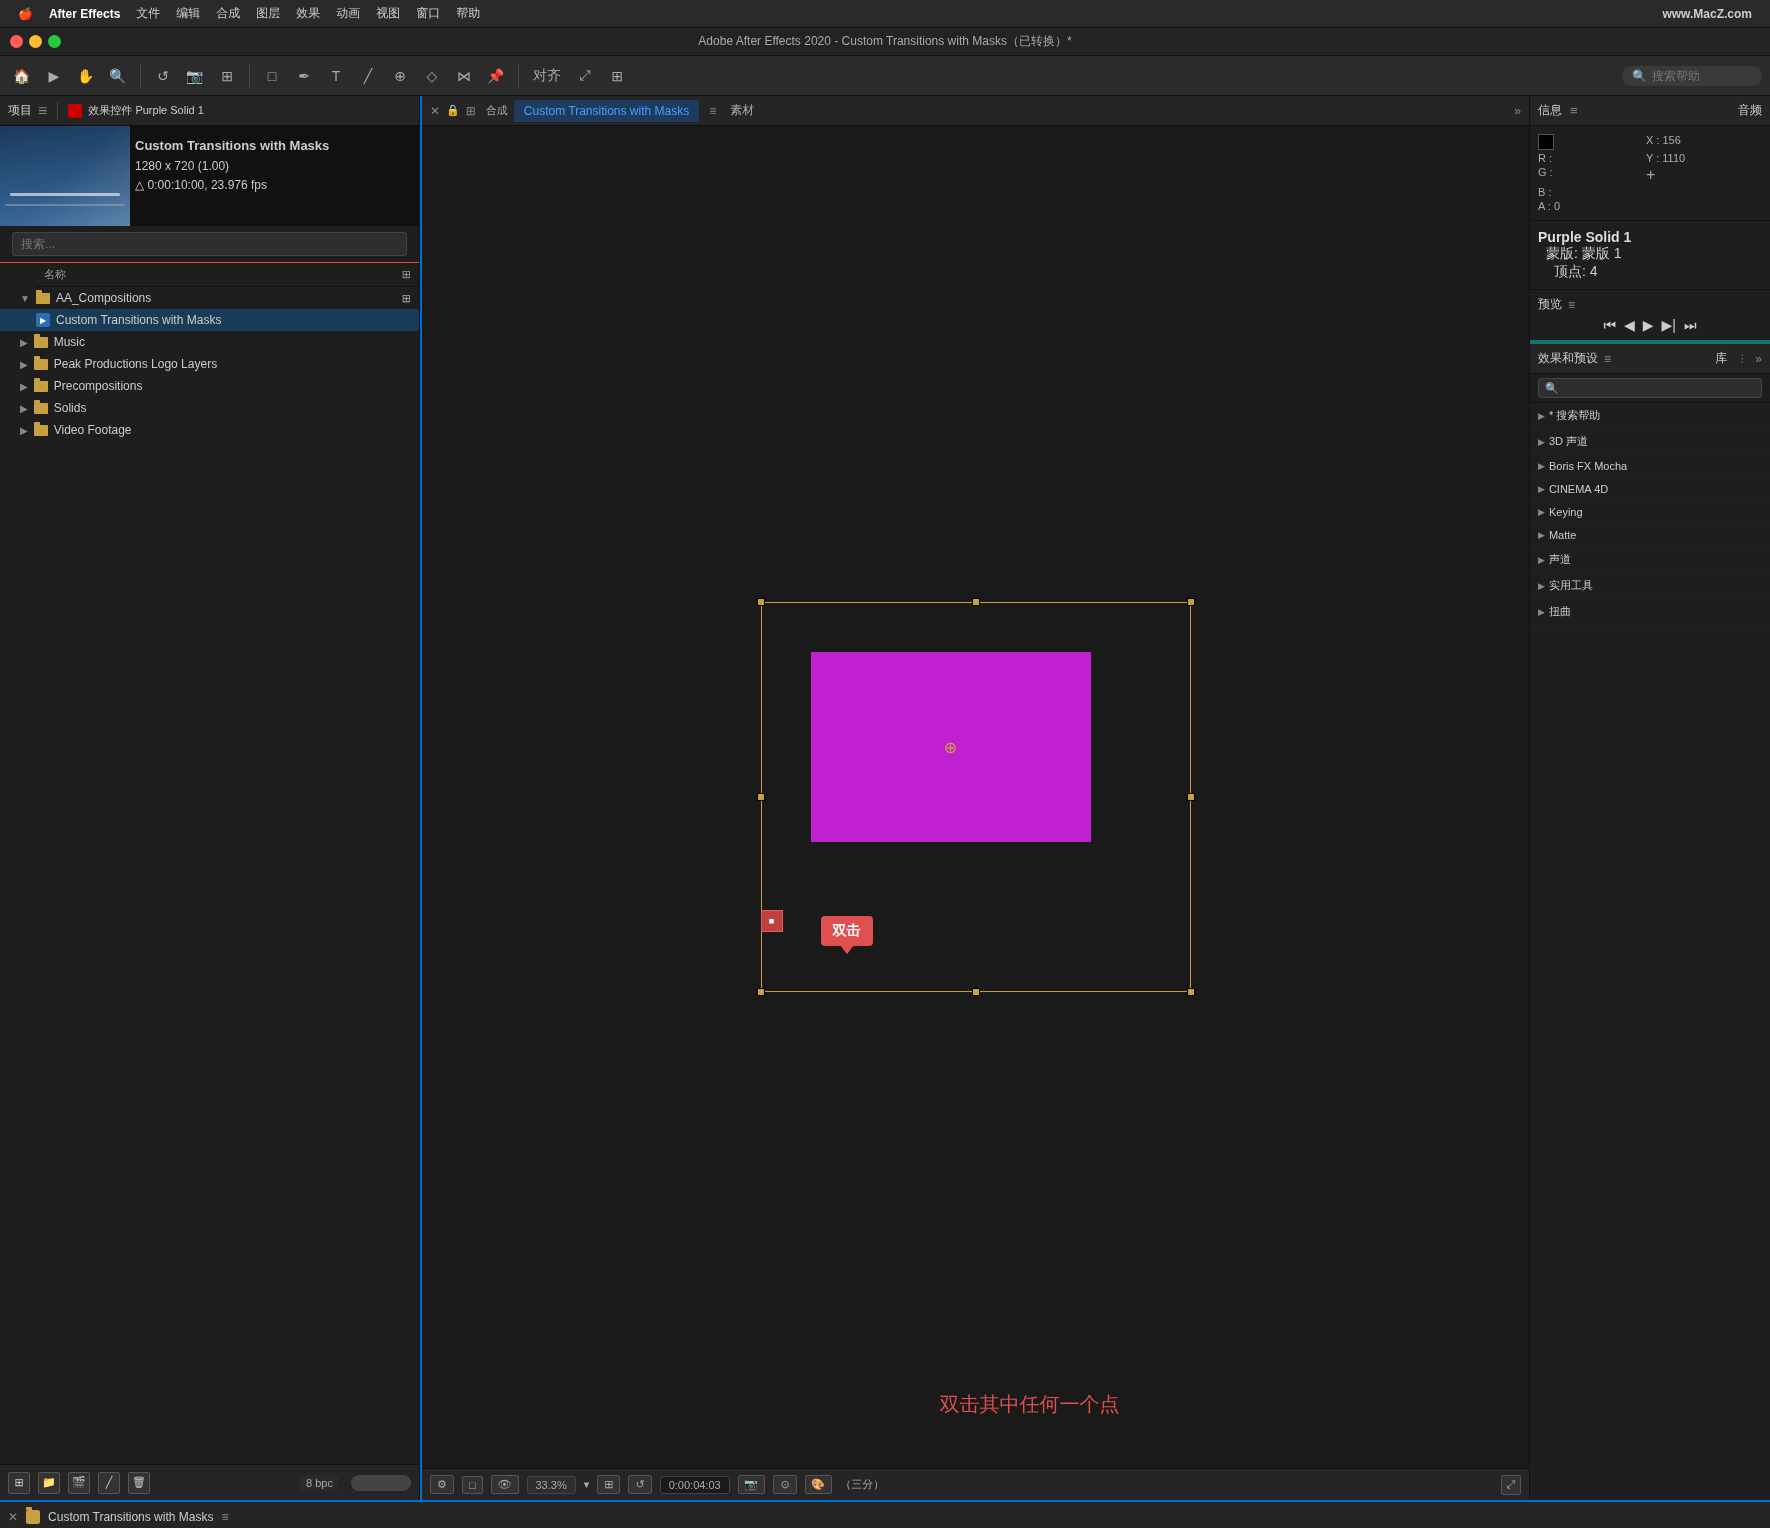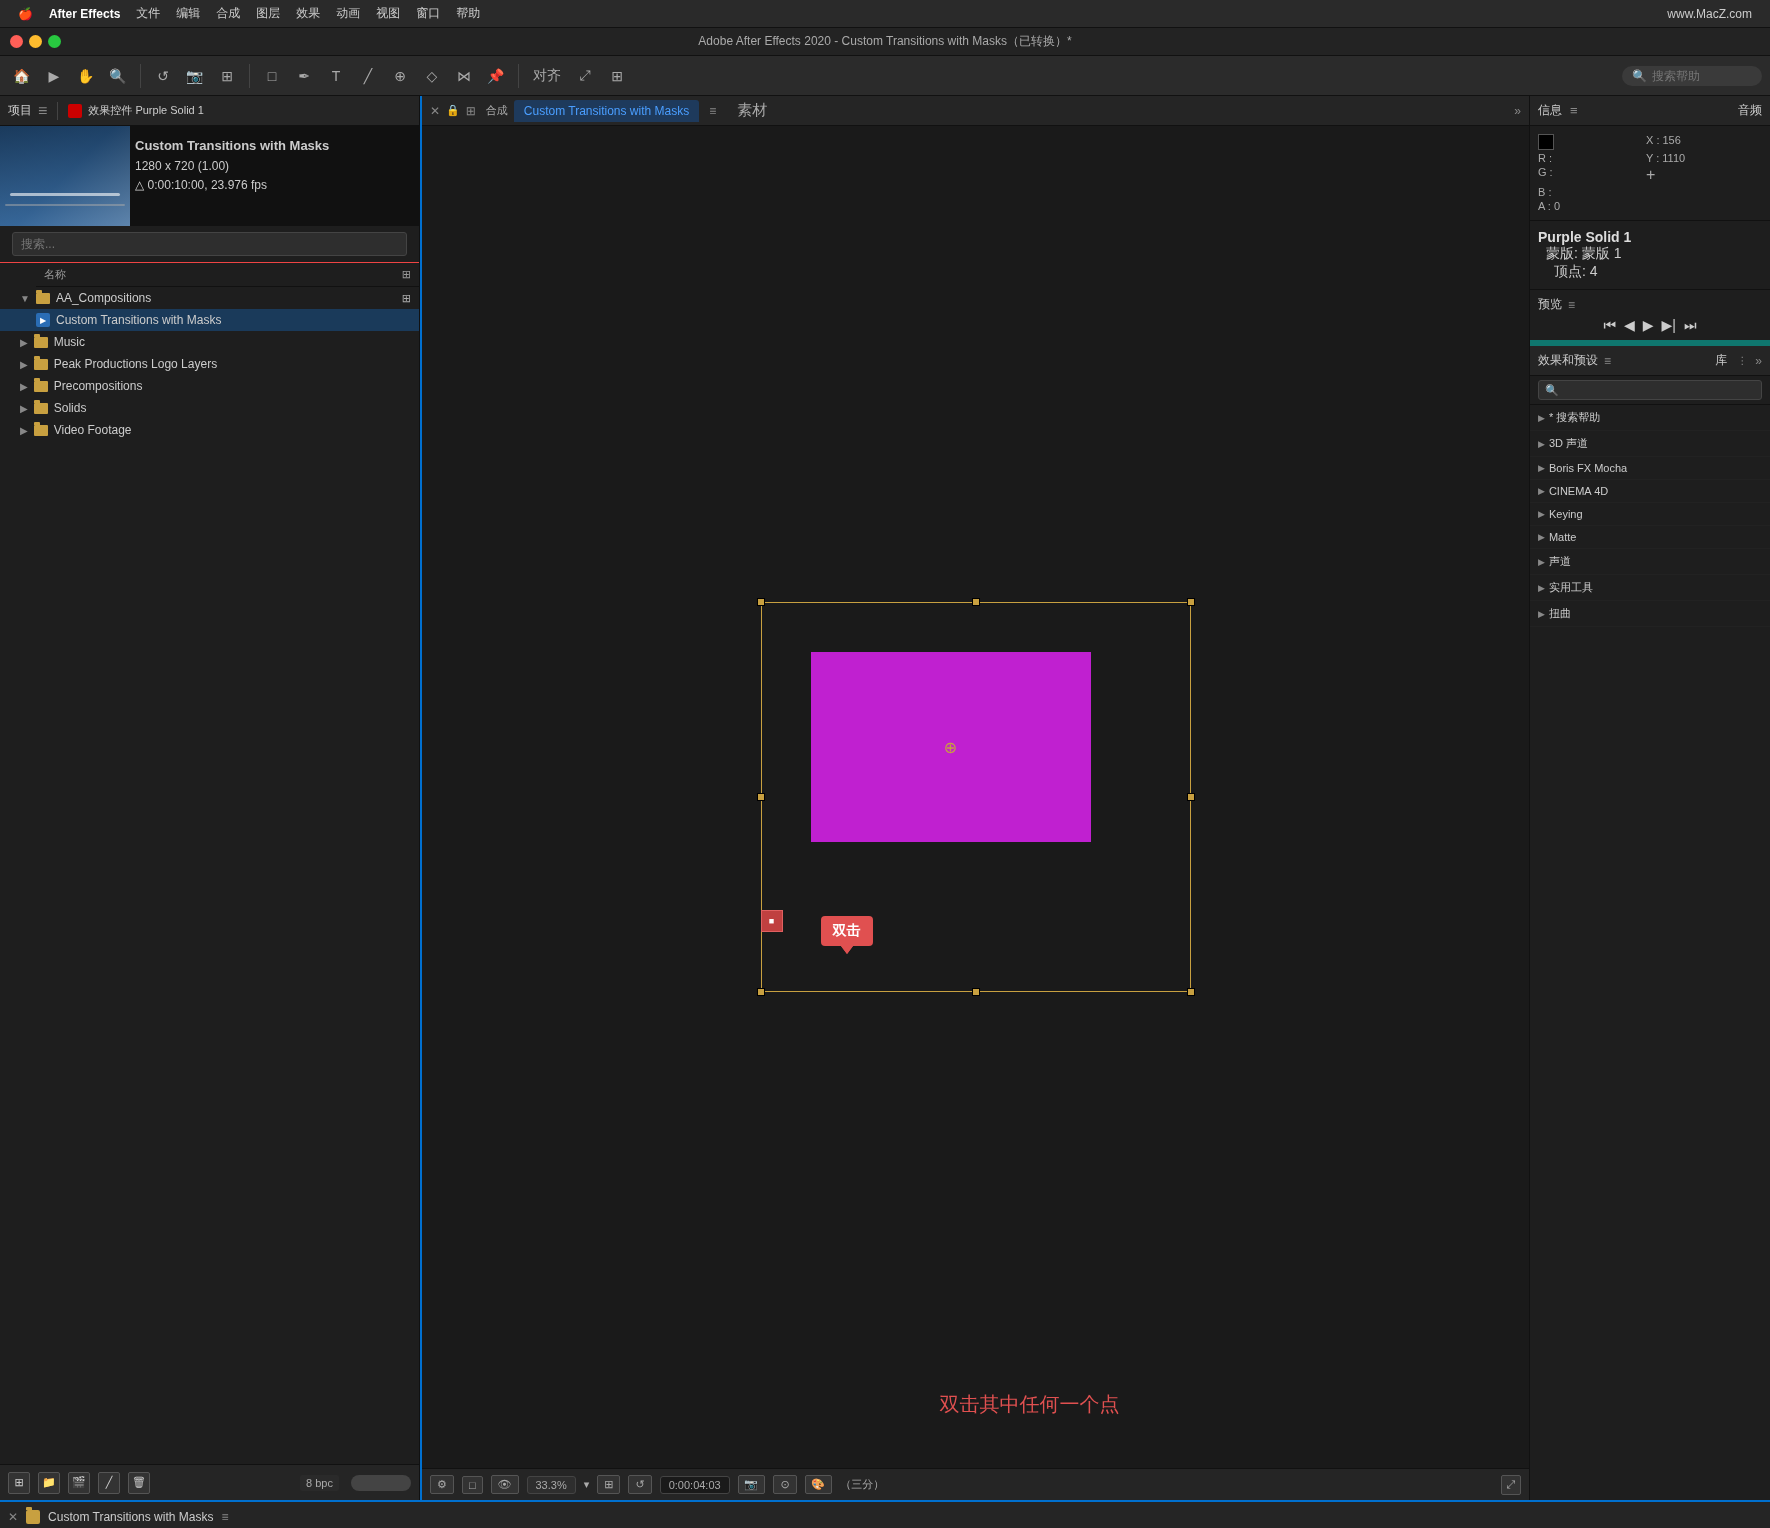--- a/index.html
+++ b/index.html
@@ -25,21 +25,21 @@
     .menu-bar span {
       padding: 0 8px;
       font-size: 12px;
       color: #ccc;
     }
     .menu-bar .app-name { font-weight: bold; color: #fff; }
     .watermark {
       margin-left: auto;
       color: #e8a000;
       font-size: 13px;
-      font-weight: normal;
+      font-weight: bold;
     }
 
     
     .title-bar {
       height: 28px;
       background: #232323;
       display: flex;
       align-items: center;
       justify-content: center;
       border-bottom: 1px solid #111;
@@ -434,21 +434,21 @@
     .solid-info {
       padding: 8px;
       font-size: 14px;
       color: #ccc;
       border-bottom: 1px solid #111;
     }
     .solid-info .solid-name { font-weight: bold; color: #ddd; }
 
     .preview-section {
       padding: 6px 8px;
-      border-bottom: 6px solid #0f766e;
+      border-bottom: 4px solid #0f766e;
       text-align: center;
     }
     .preview-controls {
       display: flex;
       justify-content: center;
       gap: 8px;
       margin-top: 4px;
     }
     .preview-btn {
       color: #ccc;
@@ -670,21 +670,21 @@
   </div>
 
   <div class="center-panel">
     <div class="comp-panel-header">
       <span class="comp-close">✕</span>
       <span style="color:#888;font-size:11px;">🔒</span>
       <span style="color:#888;font-size:12px;margin-right:4px;">⊞</span>
       <span style="color:#aaa;font-size:11px;">合成</span>
       <div class="comp-title-tab">Custom Transitions with Masks</div>
       <span class="comp-menu">≡</span>
-      <span style="margin-left:15px;color:#aaa;font-size:15px;">素材</span>
+      <span style="margin-left:8px;color:#aaa;font-size:12px;">素材</span>
       <div class="comp-options">
         <span>»</span>
       </div>
     </div>
 
     <div class="viewer-area">
 
       <div class="comp-canvas">
 
         <div class="mask-border"></div>

